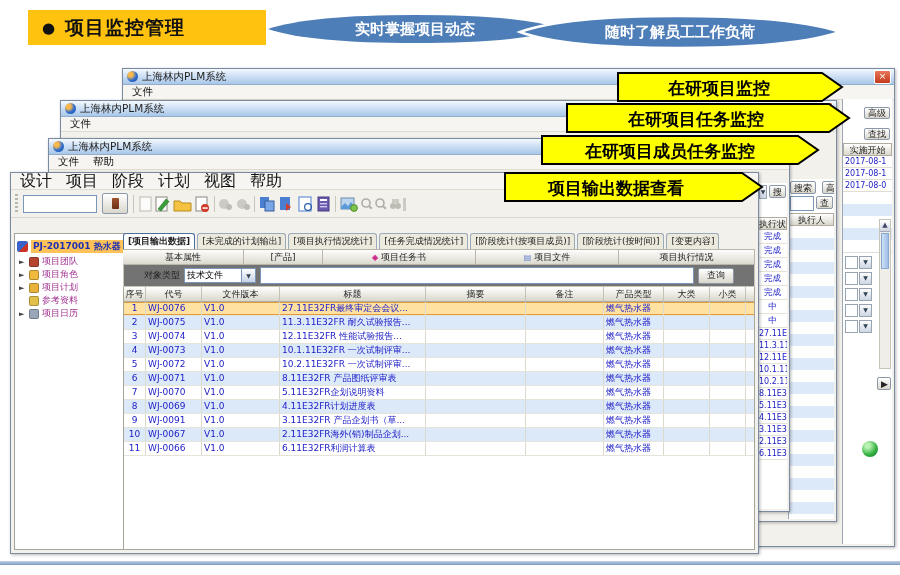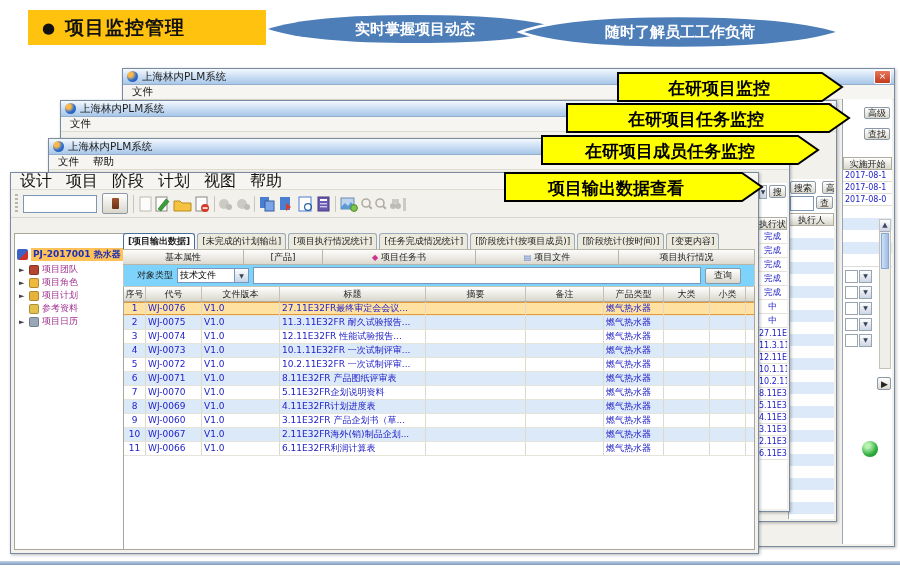--- a/index.html
+++ b/index.html
@@ -67,21 +67,21 @@
   .toolbar{height:27px;background:#f2f1ec;border-bottom:1px solid #d8d6ce;display:flex;
            align-items:center;gap:5px;padding:0 4px}
   .grip{width:3px;height:20px;background:repeating-linear-gradient(to bottom,#b9b7ac 0,#b9b7ac 2px,transparent 2px,transparent 4px)}
   .tb-input{width:72px;height:16px;background:#fff;border:1px solid #7a96b8}
   .tb-go{width:24px;height:19px;border:1px solid #8a98a8;border-radius:2px;
          background:linear-gradient(#fff,#d9d7cc);display:flex;align-items:center;justify-content:center}
   .tb-go i{display:block;width:7px;height:11px;background:linear-gradient(#a0522d,#6b3317);border-radius:1px}
   .tbsep{width:1px;height:18px;background:#c8c6ba}
 
   .treepane{position:absolute;left:3px;top:60px;width:124px;bottom:3px;background:#fff;
-            border:1px solid #a8a69a;overflow:hidden;padding-top:14px;box-sizing:border-box}
+            border:1px solid #a8a69a;overflow:hidden;padding-top:6px;box-sizing:border-box}
   .troot{display:flex;align-items:center;gap:3px;margin:0 0 2px 2px}
   .troot .ricon{width:11px;height:11px;border-radius:2px;flex:none;
                 background:linear-gradient(135deg,#3a62c8 55%,#cc3324 56%)}
   .troot .rlabel{font-size:9px;font-weight:bold;color:#1c2fb5;background:#ffc258;
                  padding:0 2px;white-space:nowrap}
   .titem{display:flex;align-items:center;gap:3px;height:13px;padding-left:4px}
   .titem .exp{font-size:7px;color:#444;width:7px;flex:none}
   .titem .ticon{width:10px;height:10px;border-radius:2px;flex:none;border:1px solid rgba(0,0,0,.25);box-sizing:border-box}
   .titem .tlabel{font-size:9px;color:#a0308f;white-space:nowrap}
 
@@ -89,22 +89,22 @@
             flex-direction:column;overflow:hidden}
   .tabs1{display:flex;height:16px;align-items:flex-end;overflow:hidden}
   .tabs1 .tab{font-size:9px;color:#222;background:#ece9dd;border:1px solid #9aaabb;border-bottom:none;
               border-radius:3px 3px 0 0;padding:1px 4px;margin-right:2px;white-space:nowrap;height:13px;line-height:12px}
   .tabs1 .tab:first-child{background:#fff;border-color:#4a6f9e;font-weight:bold}
   .tabs2{display:flex;height:16px}
   .tabs2 .tab2{font-size:9px;color:#222;background:linear-gradient(#fdfdfc,#dcdacf);
                border:1px solid #b8b6aa;margin-left:-1px;display:flex;align-items:center;
                justify-content:center;gap:3px;white-space:nowrap;overflow:hidden;box-sizing:border-box}
   .tabs2 .ticn{font-size:8px}
-  .filterrow{height:21px;background:#7dd3fc;border:1px solid #c8c6ba;border-top:none;display:flex;
-             align-items:center;gap:4px;padding:0 13px}
+  .filterrow{height:21px;background:#737373;border:1px solid #c8c6ba;border-top:none;display:flex;
+             align-items:center;gap:4px;padding:0 20px}
   .filterrow .flabel{font-size:9px;color:#222;white-space:nowrap}
   .fselect{width:72px;height:15px;background:#fff;border:1px solid #7a96b8;display:flex;
            align-items:center;justify-content:space-between;box-sizing:border-box}
   .fselect .val{font-size:9px;padding-left:2px;white-space:nowrap}
   .fselect .da{width:13px;height:13px;background:linear-gradient(#fdfdfd,#c6d4e8);
                border-left:1px solid #7a96b8;font-size:6px;text-align:center;line-height:13px;color:#345}
   .finput{flex:1;height:15px;background:#fff;border:1px solid #7a96b8}
   .fquery{width:36px;height:16px}
 
   .gridwrap{flex:1;border:1px solid #a8a69a;border-top:none;background:#fff;display:flex;
@@ -162,21 +162,21 @@
     </svg>
   </div>
 
   <div class="rp" style="top:30px;right:2px;bottom:2px;width:50px">
     <div style="text-align:right;padding:2px 2px 0 0">
       <span class="xbtn">高级</span>
     </div>
     <div style="text-align:right;padding:2px 2px 0 0">
       <span class="xbtn">查找</span>
     </div>
-    <div class="colhead" style="margin-top:16px">实施开始</div>
+    <div class="colhead" style="margin-top:2px">实施开始</div>
     <div>
 
     <div class="datecell">2017-08-1</div>
         <div class="datecell">2017-08-1</div>
         <div class="datecell">2017-08-0</div>
       </div>
     <div class="stripes" style="height:60px"></div>
     <div style="border-top:1px solid #ddd">
       <div class="combo">
           <span class="box"></span>
@@ -553,21 +553,21 @@
           <span class="gc w2">V1.0</span>
           <span class="gc w3">4.11E32FR计划进度表</span>
           <span class="gc w4"></span>
           <span class="gc w5"></span>
           <span class="gc w6">燃气热水器</span>
           <span class="gc w7"></span>
           <span class="gc w8"></span>
         </div>
           <div class="grow">
           <span class="gc num w0">9</span>
-          <span class="gc w1">WJ-0060</span>
+          <span class="gc w1">WJ-0091</span>
           <span class="gc w2">V1.0</span>
           <span class="gc w3">3.11E32FR 产品企划书（草...</span>
           <span class="gc w4"></span>
           <span class="gc w5"></span>
           <span class="gc w6">燃气热水器</span>
           <span class="gc w7"></span>
           <span class="gc w8"></span>
         </div>
           <div class="grow">
           <span class="gc num w0">10</span>

